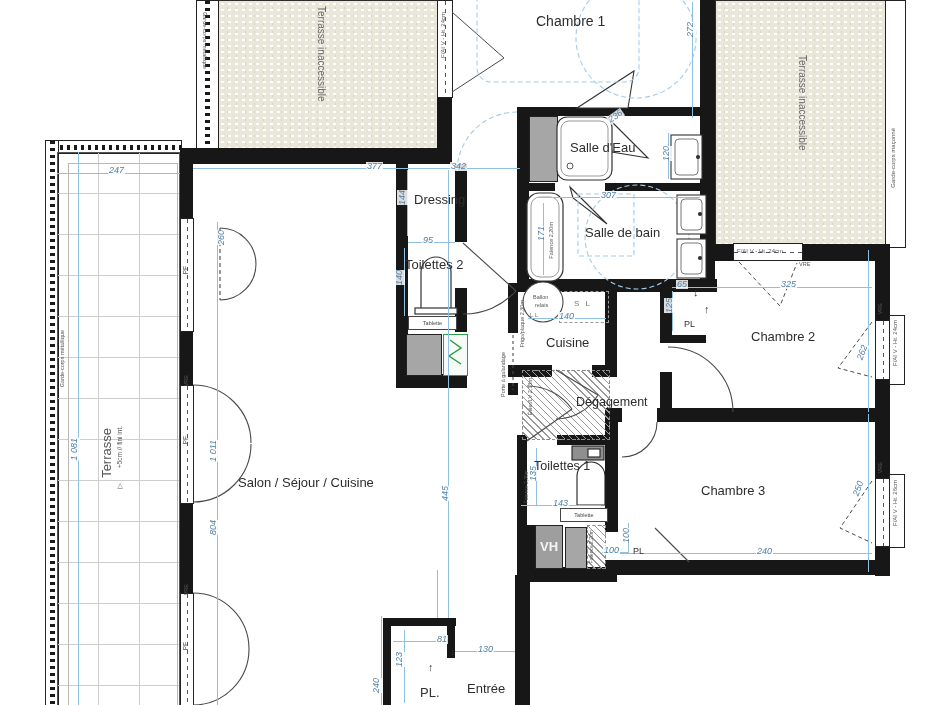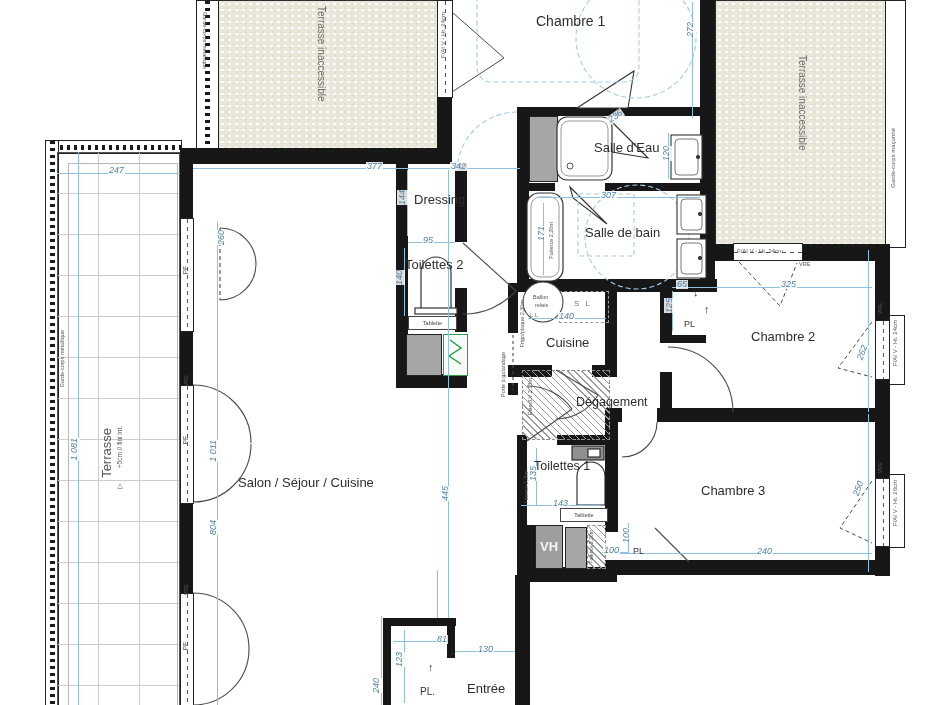--- a/index.html
+++ b/index.html
@@ -273,35 +273,35 @@
   <div class="dim" style="left:558px;top:312px">140</div>
   <div class="dim vu" style="left:397px;top:190px">144</div>
   <div class="dim" style="left:422px;top:236px">95</div>
   <div class="dim vu" style="left:394px;top:270px">140</div>
   <div class="dim" style="left:436px;top:635px">81</div>
   <div class="dim vu" style="left:394px;top:652px">123</div>
   <div class="dim" style="left:477px;top:645px">130</div>
   <div class="dim vu" style="left:371px;top:678px">240</div>
 
   <div class="lbl" style="left:536px;top:14px;font-size:14px">Chambre 1</div>
-  <div class="lbl" style="left:594px;top:141px">Salle d'Eau</div>
+  <div class="lbl" style="left:570px;top:141px">Salle d'Eau</div>
   <div class="lbl" style="left:585px;top:226px">Salle de bain</div>
   <div class="lbl" style="left:414px;top:193px">Dressing</div>
   <div class="lbl" style="left:405px;top:258px">Toilettes 2</div>
   <div class="lbl" style="left:546px;top:336px">Cuisine</div>
   <div class="lbl" style="left:576px;top:396px;font-size:12.5px">Dégagement</div>
   <div class="lbl" style="left:751px;top:330px">Chambre 2</div>
   <div class="lbl" style="left:534px;top:460px;font-size:12.5px">Toilettes 1</div>
   <div class="lbl" style="left:701px;top:484px">Chambre 3</div>
   <div class="lbl" style="left:238px;top:476px">Salon / Séjour / Cuisine</div>
   <div class="lbl" style="left:467px;top:682px">Entrée</div>
 
   <div class="lbl" style="left:684px;top:320px;font-size:9px;color:#333">PL</div>
   <div class="lbl" style="left:633px;top:547px;font-size:9px;color:#333">PL</div>
-  <div class="lbl" style="left:420px;top:686px;font-size:10px;color:#333">PL.</div>
+  <div class="lbl" style="left:420px;top:686px;font-size:13px;color:#333">PL.</div>
   <div class="arrow" style="left:704px;top:304px">↑</div>
   <div class="arrow" style="left:693px;top:287px">↓</div>
   <div class="arrow" style="left:428px;top:662px">↑</div>
   <div class="arrow" style="left:450px;top:646px">↓</div>
   <div class="note" style="left:533px;top:295px;font-size:5.5px">Ballon</div>
   <div class="note" style="left:535px;top:303px;font-size:5.5px">relais</div>
   <div class="note" style="left:574px;top:300px;font-size:8px;letter-spacing:2px;color:#777">S L</div>
   <div class="note" style="left:530px;top:312px;font-size:6px;color:#777">L L</div>
 
   <div class="note vu" style="left:501px;top:352px;font-size:5.5px">Porte à galandage</div>

